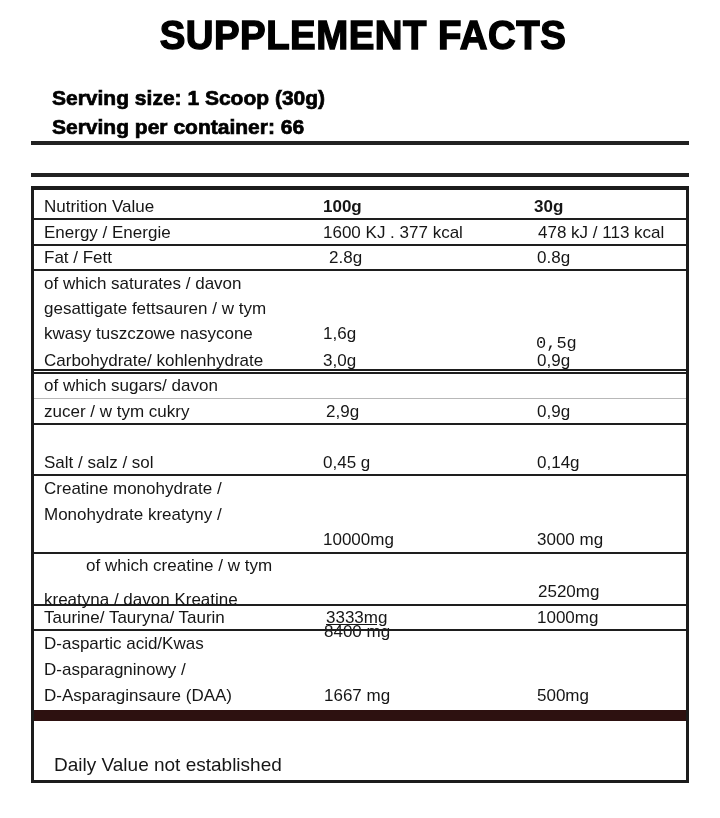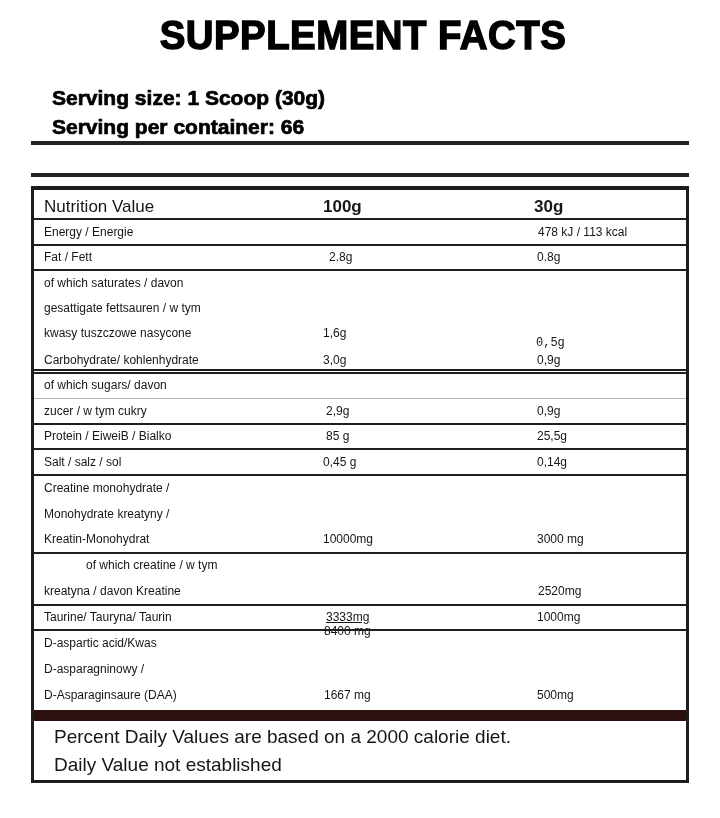--- a/index.html
+++ b/index.html
@@ -70,21 +70,21 @@
       left: 0;
       width: 652px;
       border-bottom: 2px solid #1e1e1e;
       box-sizing: border-box;
     }
     .row.faint { border-bottom: 1px solid #b8b8b8; }
     .row.noline { border-bottom: none; }
 
     .cell {
       position: absolute;
-      font-size: 12px;
+      font-size: 17px;
       line-height: 25.6px;
       color: #161616;
       white-space: nowrap;
     }
     .cell.name { left: 10px; }
     .cell.v100 { left: 289px; }
     .cell.v30 { left: 500px; }
     .row.header .cell {
       font-weight: 700;
       -webkit-text-stroke: 0px;
@@ -127,20 +127,21 @@
 <div class="table-box">
 
   <div class="row header" style="top:0;height:30px;">
     <span class="cell name" style="top:4px;">Nutrition Value</span>
     <span class="cell v100" style="top:4px;">100g</span>
     <span class="cell v30" style="top:4px;">30g</span>
   </div>
 
   <div class="row" style="top:30px;height:26px;">
     <span class="cell name" style="top:0;">Energy / Energie</span>
+    <span class="cell v100" style="top:0;">1600 KJ . 377 kcal</span>
     <span class="cell v30" style="top:0;left:504px;">478 kJ / 113 kcal</span>
   </div>
 
   <div class="row" style="top:56px;height:25px;">
     <span class="cell name" style="top:-1px;">Fat / Fett</span>
     <span class="cell v100" style="top:-1px;left:295px;">2.8g</span>
     <span class="cell v30" style="top:-1px;left:503px;">0.8g</span>
   </div>
 
   <div class="row" style="top:81px;height:100px;">
@@ -160,58 +161,51 @@
   <div class="row faint" style="top:184px;height:25px;">
     <span class="cell name" style="top:-1px;">of which sugars/ davon</span>
   </div>
 
   <div class="row" style="top:209px;height:26px;">
     <span class="cell name" style="top:0;">zucer / w tym cukry</span>
     <span class="cell v100" style="top:0;left:292px;">2,9g</span>
     <span class="cell v30" style="top:0;left:503px;">0,9g</span>
   </div>
 
-  <div class="row" style="top:235px;height:25px;">
-    <span class="cell name" style="top:-1px;">Protein / EiweiB / Bialko</span>
-    <span class="cell v100" style="top:-1px;left:292px;">85 g</span>
-    <span class="cell v30" style="top:-1px;left:503px;">25,5g</span>
-  </div>
 
   <div class="row" style="top:260px;height:26px;">
     <span class="cell name" style="top:0;">Salt / salz / sol</span>
     <span class="cell v100" style="top:0;">0,45 g</span>
     <span class="cell v30" style="top:0;left:503px;">0,14g</span>
   </div>
 
   <div class="row" style="top:286px;height:78px;">
     <span class="cell name" style="top:0;">Creatine monohydrate /</span>
     <span class="cell name" style="top:26px;">Monohydrate kreatyny /</span>
-    <span class="cell name" style="top:51px;">Kreatin-Monohydrat</span>
     <span class="cell v100" style="top:51px;">10000mg</span>
     <span class="cell v30" style="top:51px;left:503px;">3000 mg</span>
   </div>
 
   <div class="row" style="top:364px;height:52px;">
     <span class="cell name" style="top:-1px;margin-left:42px;">of which creatine / w tym</span>
-    <span class="cell name" style="top:25px;text-align:right;">kreatyna / davon Kreatine</span>
+    <span class="cell name" style="top:33px;text-align:right;">kreatyna / davon Kreatine</span>
     <span class="cell v100" style="top:25px;left:290px;margin-top:40px;">8400 mg</span>
     <span class="cell v30" style="top:25px;left:504px;">2520mg</span>
   </div>
 
   <div class="row" style="top:416px;height:25px;">
     <span class="cell name" style="top:-1px;">Taurine/ Tauryna/ Taurin</span>
     <span class="cell v100" style="top:-1px;left:292px;text-decoration:underline;">3333mg</span>
     <span class="cell v30" style="top:-1px;left:503px;">1000mg</span>
   </div>
 
   <div class="row noline" style="top:441px;height:79px;">
     <span class="cell name" style="top:26px;">D-asparagninowy /</span>
     <span class="cell name" style="top:0;">D-aspartic acid/Kwas</span>
     <span class="cell name" style="top:52px;">D-Asparaginsaure (DAA)</span>
     <span class="cell v100" style="top:52px;left:290px;">1667 mg</span>
     <span class="cell v30" style="top:52px;left:503px;">500mg</span>
   </div>
 
   <div class="darkbar"></div>
 
-  <div class="footer-line f1">Percent Daily Values are based on a 2000 calorie diet.</div>
   <div class="footer-line f2">Daily Value not established</div>
 </div>
 
 </body></html>

